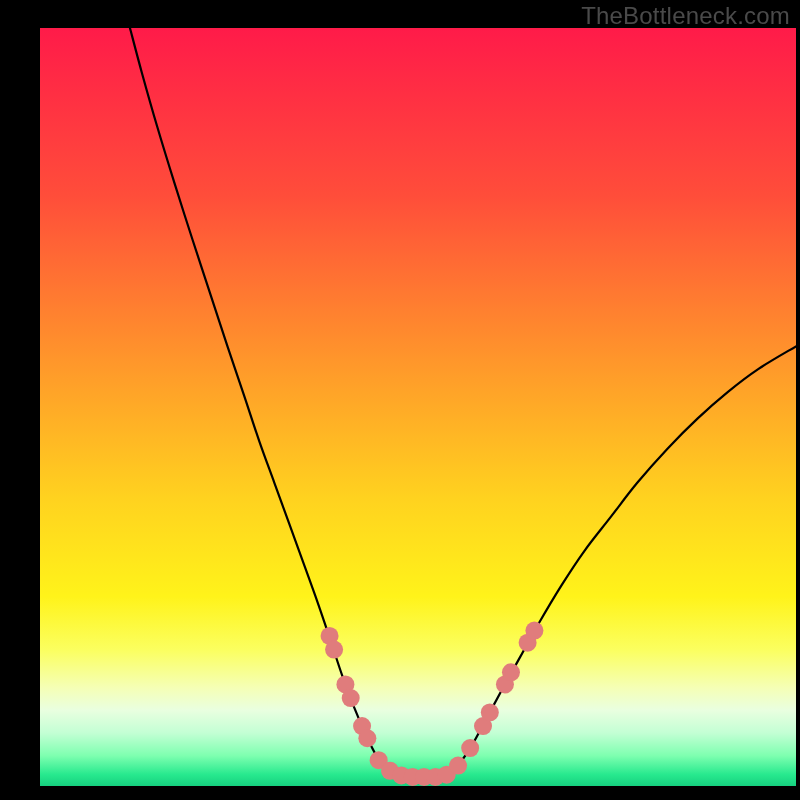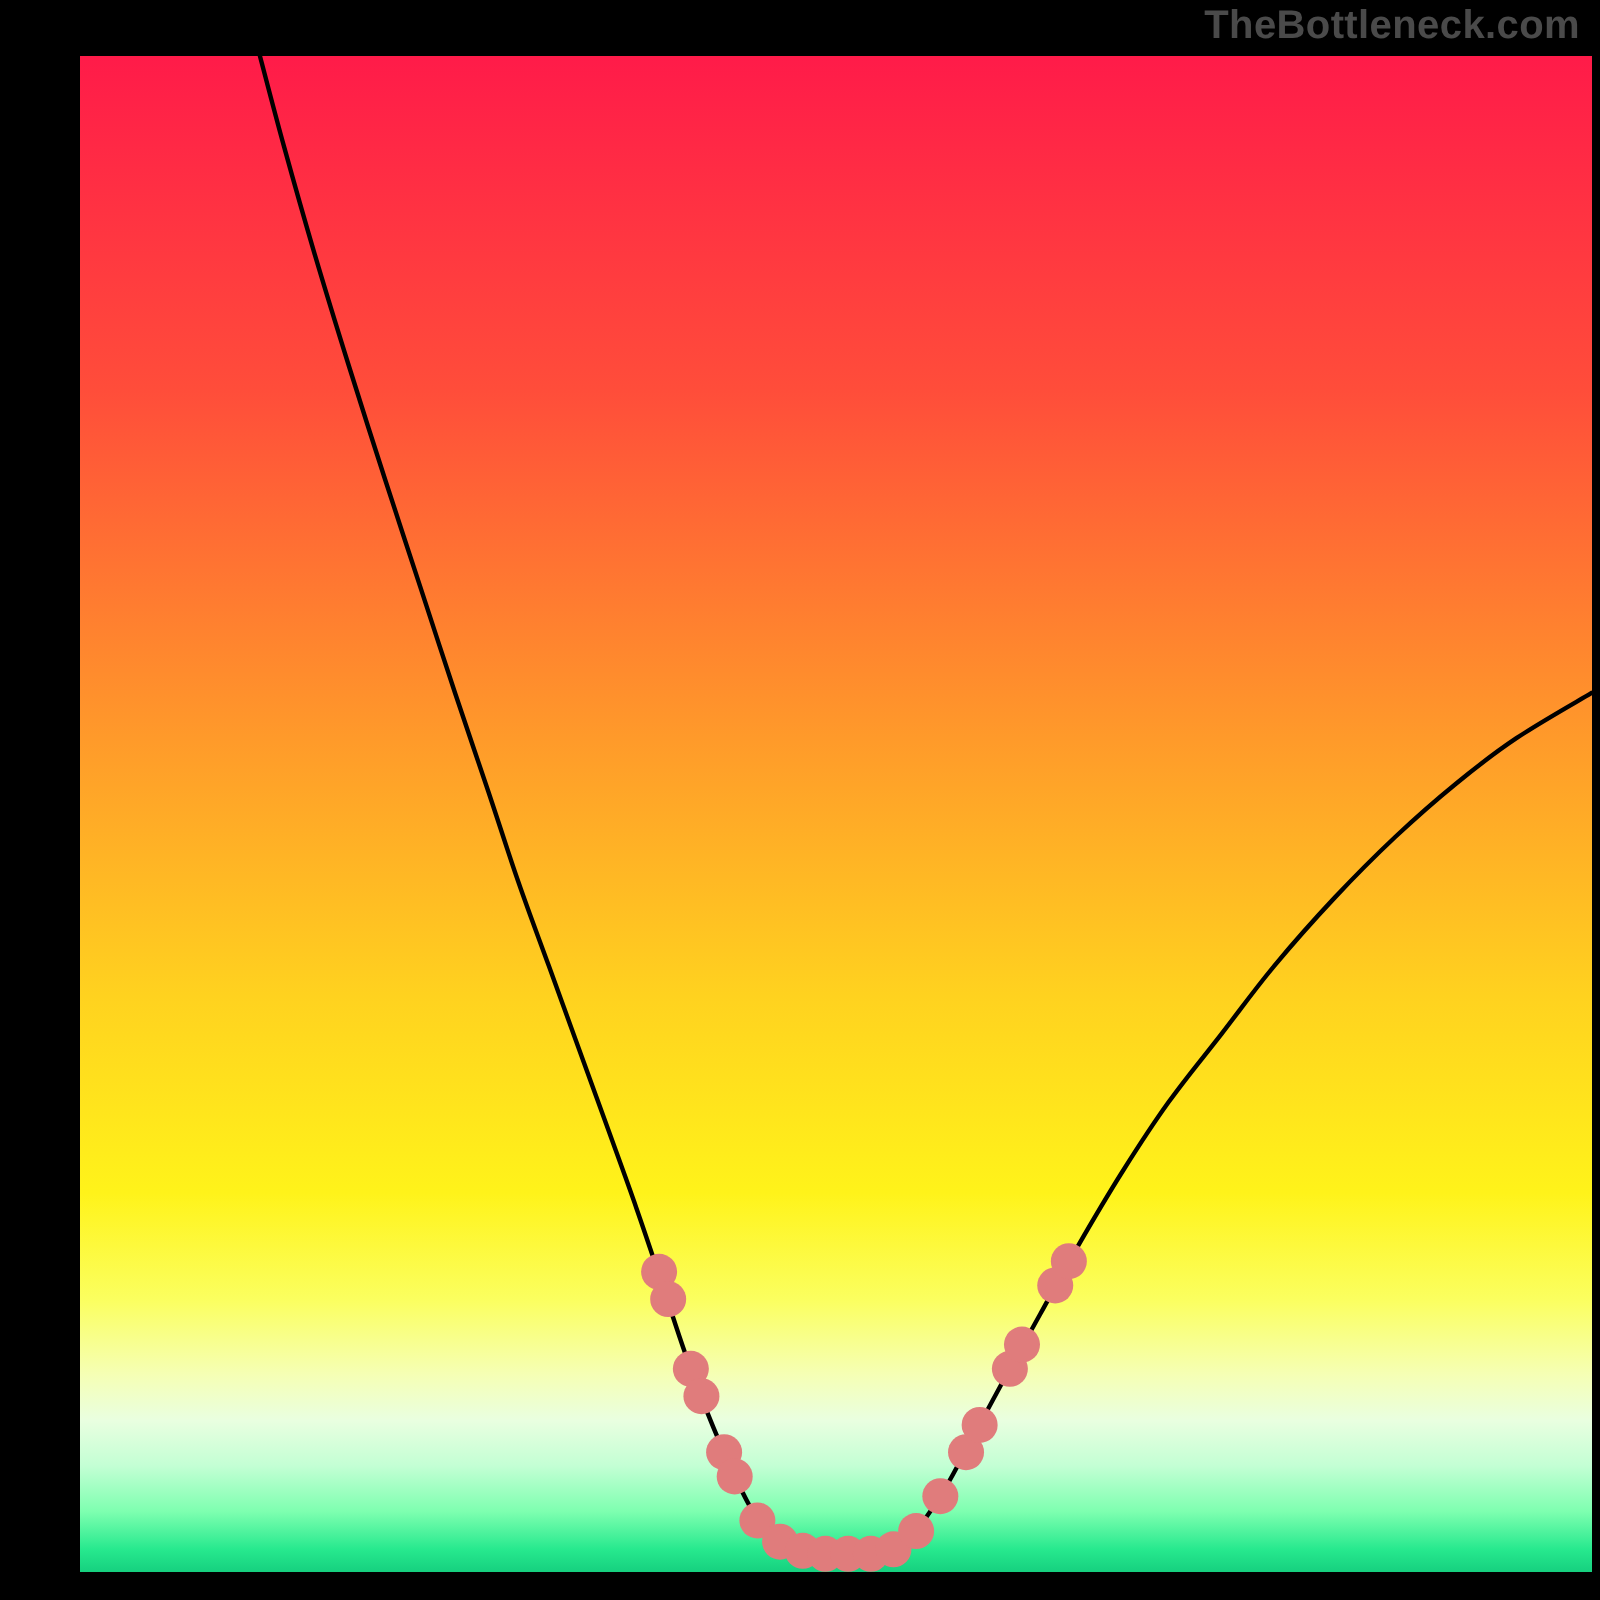--- a/index.html
+++ b/index.html
@@ -15,22 +15,22 @@
     position: relative;
     width: 800px;
     height: 800px;
     background: #000;
   }
   .watermark {
     position: absolute;
     top: 2px;
     right: 10px;
     color: #4a4a4a;
-    font-size: 20px;
-    font-weight: 700;
+    font-size: 24px;
+    font-weight: 400;
     letter-spacing: 0.2px;
     z-index: 10;
   }
   svg {
     display: block;
   }
 </style>
 </head>
 <body>
 

